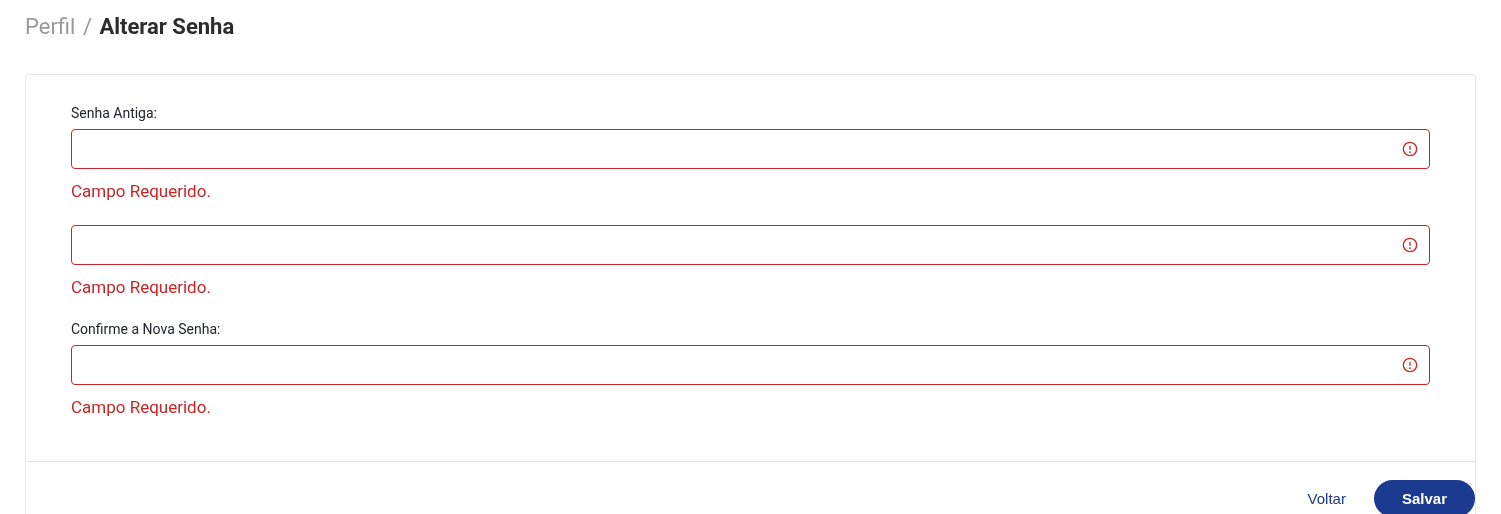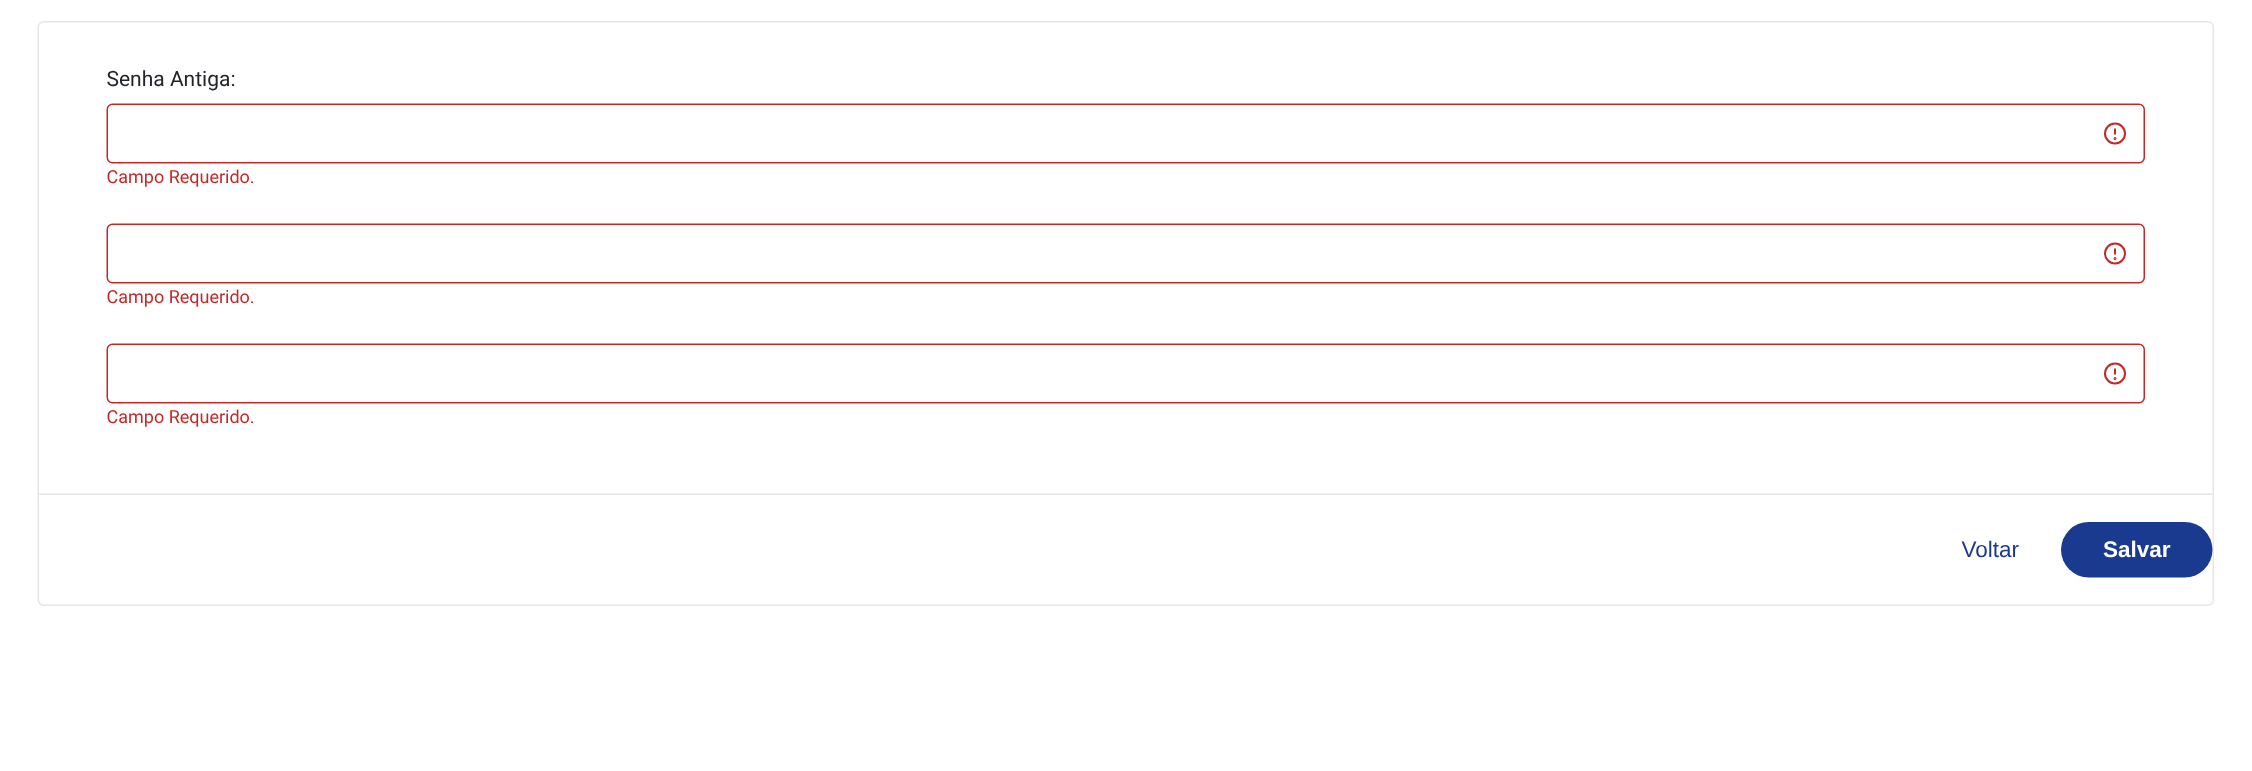--- a/index.html
+++ b/index.html
@@ -90,23 +90,23 @@
       align-items: center;
       justify-content: center;
     }
     
     .error-icon svg {
       width: 16px;
       height: 16px;
     }
     
     .error-text {
-      font-size: 12px;
+      font-size: 17px;
       color: #c62828;
-      margin-top: 2px;
+      margin-top: 12px;
       display: block;
     }
     
     .card-footer {
       border-top: 1px solid #e6e6e6;
       padding: 18px 0;
       display: flex;
       justify-content: flex-end;
       align-items: center;
       gap: 28px;
@@ -131,20 +131,25 @@
       font-size: 15px;
       font-weight: 600;
       cursor: pointer;
     }
   </style>
 </head>
 <body>
 
 <div class="container">
 
+  <div class="breadcrumb">
+    <span class="breadcrumb-parent">Perfil</span>
+    <span class="breadcrumb-sep">/</span>
+    <span class="breadcrumb-current">Alterar Senha</span>
+  </div>
 
   <div class="card">
     <div class="card-body">
 
       <div class="form-group">
         <label class="form-label">Senha Antiga:</label>
         <div class="input-wrap">
           <input type="password" class="form-control" value="" style="">
           <span class="error-icon">
             <svg viewBox="0 0 24 24" fill="none" stroke="#c62828" stroke-width="2">
@@ -165,20 +170,21 @@
               <circle cx="12" cy="12" r="10"></circle>
               <line x1="12" y1="7" x2="12" y2="13"></line>
               <circle cx="12" cy="17" r="0.5" fill="#c62828"></circle>
             </svg>
           </span>
         </div>
         <span class="error-text">Campo Requerido.</span>
       </div>
 
       <div class="form-group">
+        <label class="form-label">Confirme a Nova Senha:</label>
         <div class="input-wrap">
           <input type="password" class="form-control" value="" style="">
           <span class="error-icon">
             <svg viewBox="0 0 24 24" fill="none" stroke="#c62828" stroke-width="2">
               <circle cx="12" cy="12" r="10"></circle>
               <line x1="12" y1="7" x2="12" y2="13"></line>
               <circle cx="12" cy="17" r="0.5" fill="#c62828"></circle>
             </svg>
           </span>
         </div>

